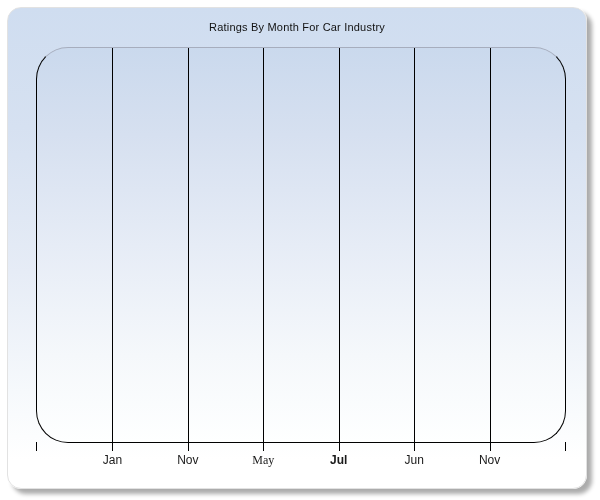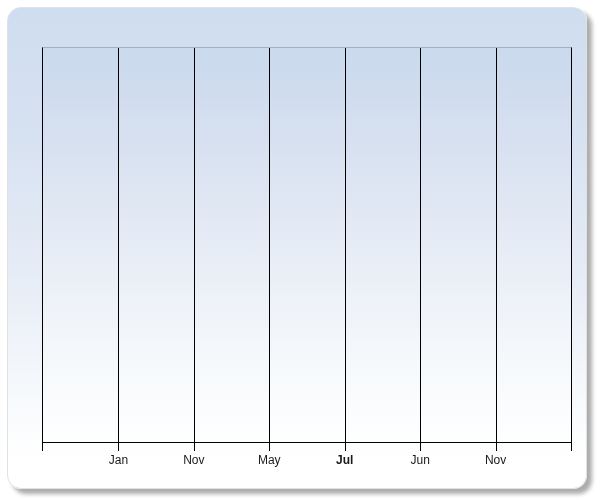--- a/index.html
+++ b/index.html
@@ -35,34 +35,35 @@
     left: 0;
     width: 100%;
     text-align: center;
     font-size: 11px;
     color: #111111;
     letter-spacing: 0.2px;
   }
 
   .plot-area {
     position: absolute;
-    left: 34px;
+    left: 28px;
     top: 39px;
     width: 528px;
     height: 394px;
     border-top: 1px solid #a6adbd;
     border-left: 1px solid #000000;
     border-right: 1px solid #000000;
     border-bottom: 1px solid #000000;
     background: linear-gradient(180deg,
       #cad9ed 0%,
       #d6e0f0 22%,
       #e6ecf6 50%,
       #f5f8fb 78%,
       #feffff 100%);
+    border-radius: 32px;
   }
 
   .gridline {
     position: absolute;
     top: 0;
     bottom: 0;
     width: 1px;
     background: #000000;
   }
 
@@ -80,35 +81,36 @@
     transform: translateX(-50%);
     font-size: 12px;
     color: #1a1a1a;
     white-space: nowrap;
   }
 </style>
 </head>
 <body>
 
 <div class="chart-panel">
+  <div class="chart-title">Ratings By Month For Car Industry</div>
   <div class="plot-area">
       <div class="x-tick" style="left: -1px;"></div>
       <div class="gridline" style="left: 14.2857%;"></div>
       <div class="x-tick" style="left: 14.2857%;"></div>
       <div class="gridline" style="left: 28.5714%;"></div>
       <div class="x-tick" style="left: 28.5714%;"></div>
       <div class="gridline" style="left: 42.8571%;"></div>
       <div class="x-tick" style="left: 42.8571%;"></div>
       <div class="gridline" style="left: 57.1429%;"></div>
       <div class="x-tick" style="left: 57.1429%;"></div>
       <div class="gridline" style="left: 71.4286%;"></div>
       <div class="x-tick" style="left: 71.4286%;"></div>
       <div class="gridline" style="left: 85.7143%;"></div>
       <div class="x-tick" style="left: 85.7143%;"></div>
       <div class="x-tick" style="left: 100%;"></div>
       <div class="x-label" style="left: 14.2857%;">Jan</div>
       <div class="x-label" style="left: 28.5714%;">Nov</div>
-      <div class="x-label" style="left: 42.8571%;">May</div>
+      <div class="x-label" style="left: 42.8571%; font-family: Liberation Serif, serif;">May</div>
       <div class="x-label" style="left: 57.1429%; font-weight: bold;">Jul</div>
       <div class="x-label" style="left: 71.4286%;">Jun</div>
       <div class="x-label" style="left: 85.7143%; text-align: right;">Nov</div>
     </div>
 </div>
 
 </body></html>

